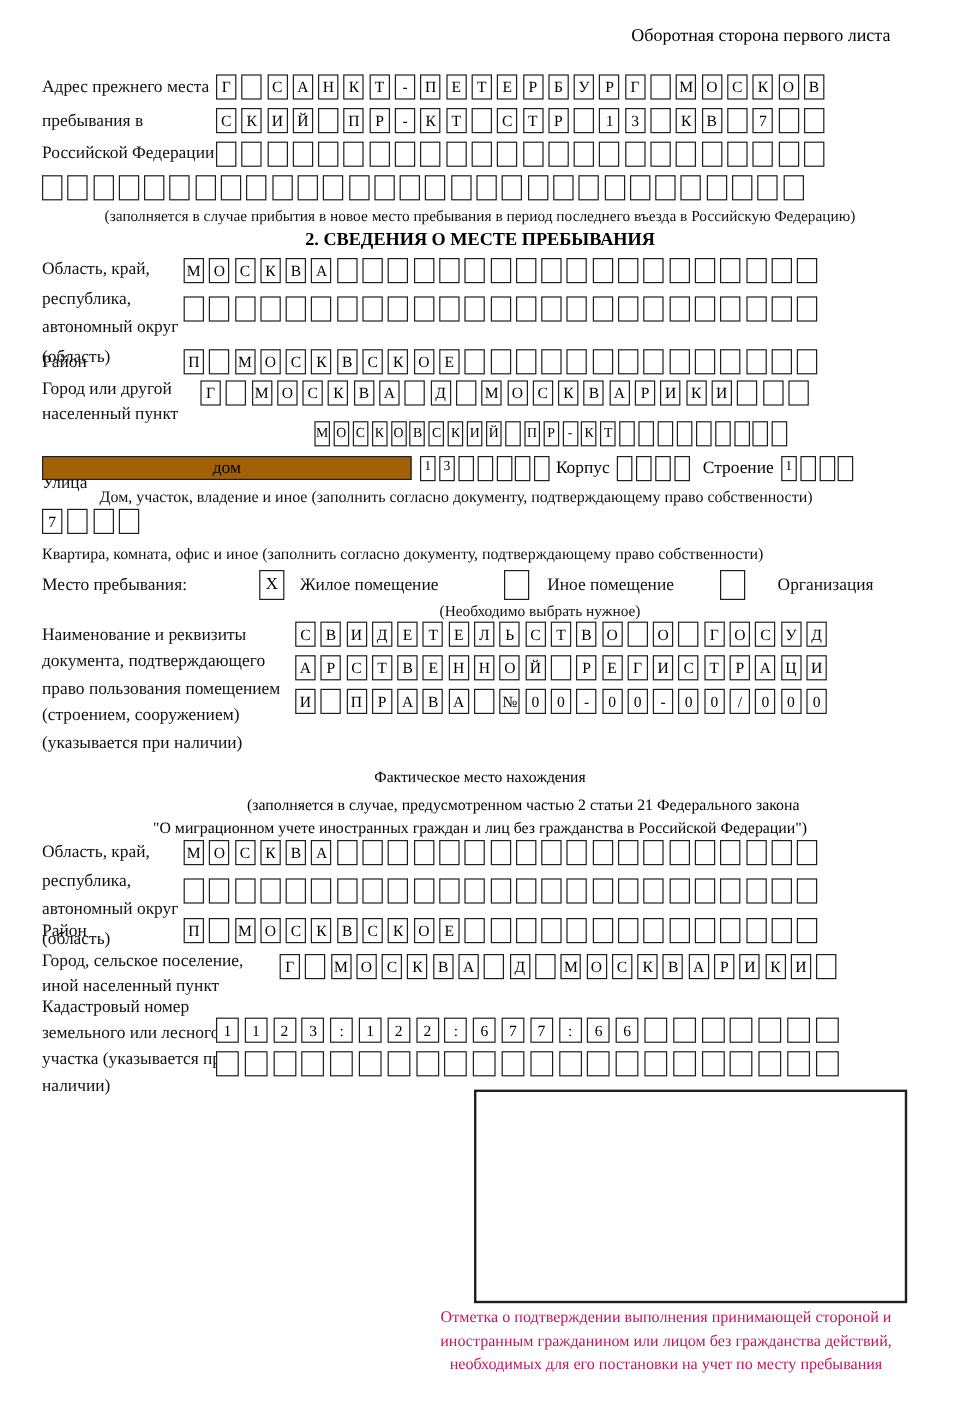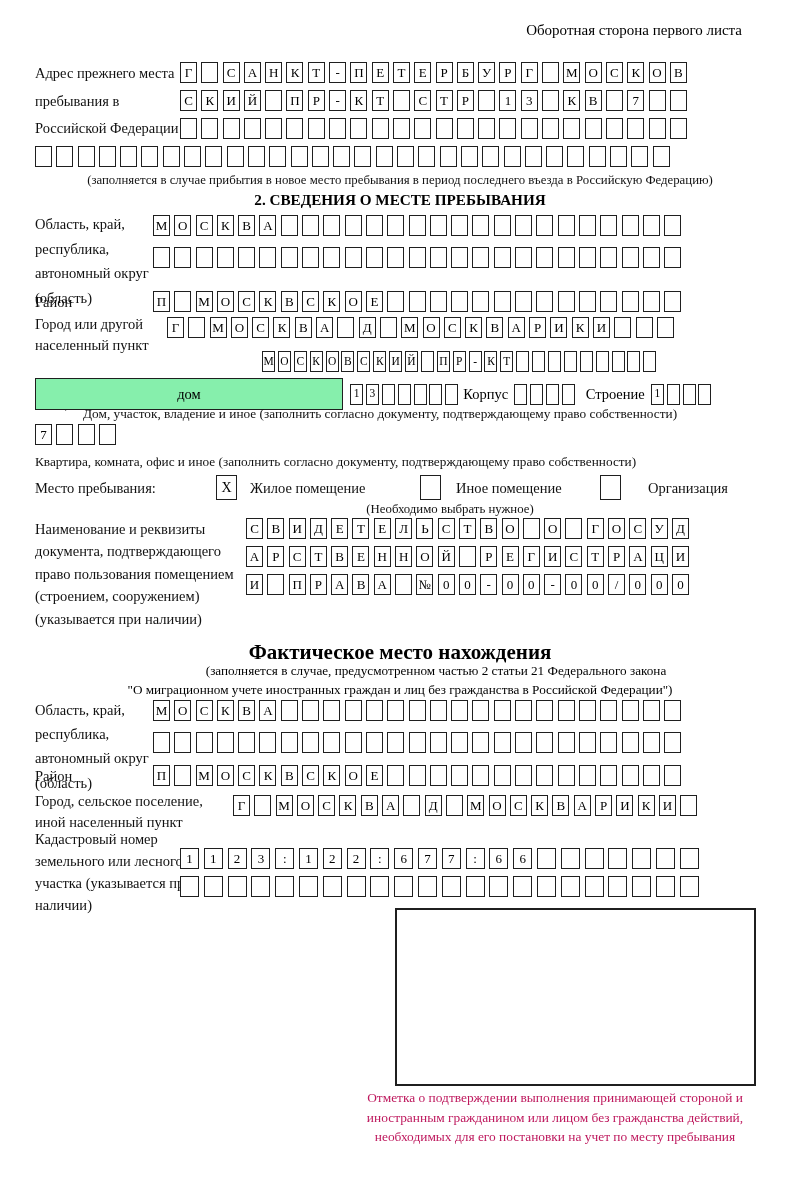--- a/index.html
+++ b/index.html
@@ -16,23 +16,23 @@
     display:flex; align-items:center; justify-content:center;
     font-size:13px; line-height:1; background:#fff;
   }
   .cellrow.narrow .cell { width:13px; margin-right:2.9px; font-size:11.5px; }
   .cellrow.wide .cell { width:19px; margin-right:4.8px; }
   .centered { position:absolute; left:0; width:800px; text-align:center; }
   .note { font-size:12.8px; color:#111;text-align:center; }
   .sect-title { font-weight:bold; font-size:15.2px; }
   .caption { position:absolute; font-size:13.3px; color:#111; }
   .bigfield {
-    box-sizing:border-box; border:1.5px solid #1f1f1f; height:32px;
+    box-sizing:border-box; border:1.5px solid #1f1f1f; height:20px;
     display:flex; align-items:center; justify-content:center;
-    font-size:14.5px; background:#86efac; flex:none;
+    font-size:14.5px; background:#a16207; flex:none;
   }
   .inline-label { font-size:14.5px; line-height:24px; flex:none; }
   .checkbox {
     box-sizing:border-box; position:absolute; width:21px; height:25px;
     border:1.5px solid #1f1f1f; display:flex; align-items:center; justify-content:center;
     font-size:14px; background:#fff;
   }
   .domrow { position:absolute; display:flex; align-items:center; }
   .domrow .cellrow-inline { display:flex; position:static; }
   .stamp-box { position:absolute; border:2px solid #1f1f1f; background:#fff; }
@@ -411,21 +411,21 @@
     <span class="cell">0</span>
     <span class="cell">-</span>
     <span class="cell">0</span>
     <span class="cell">0</span>
     <span class="cell">/</span>
     <span class="cell">0</span>
     <span class="cell">0</span>
     <span class="cell">0</span>
   </div>
 
-<div class="centered" style="top:640px; font-weight:bold; font-size:21px;">Фактическое место нахождения</div>
+<div class="centered" style="top:640px; font-weight:normal; font-size:13px;">Фактическое место нахождения</div>
 <div class="centered" style="top:663px; font-size:13.2px;padding-left:36px;">(заполняется в случае, предусмотренном частью 2 статьи 21 Федерального закона</div>
 <div class="centered" style="top:682px; font-size:13.2px;">"О миграционном учете иностранных граждан и лиц без гражданства в Российской Федерации")</div>
 
 <div class="label" style="left:35px; top:698px; width:130px; line-height:24.2px;">Область, край, республика, автономный округ (область)</div>
 <div class="cellrow" style="left:153px; top:700px;">
     <span class="cell">М</span>
     <span class="cell">О</span>
     <span class="cell">С</span>
     <span class="cell">К</span>
     <span class="cell">В</span>

